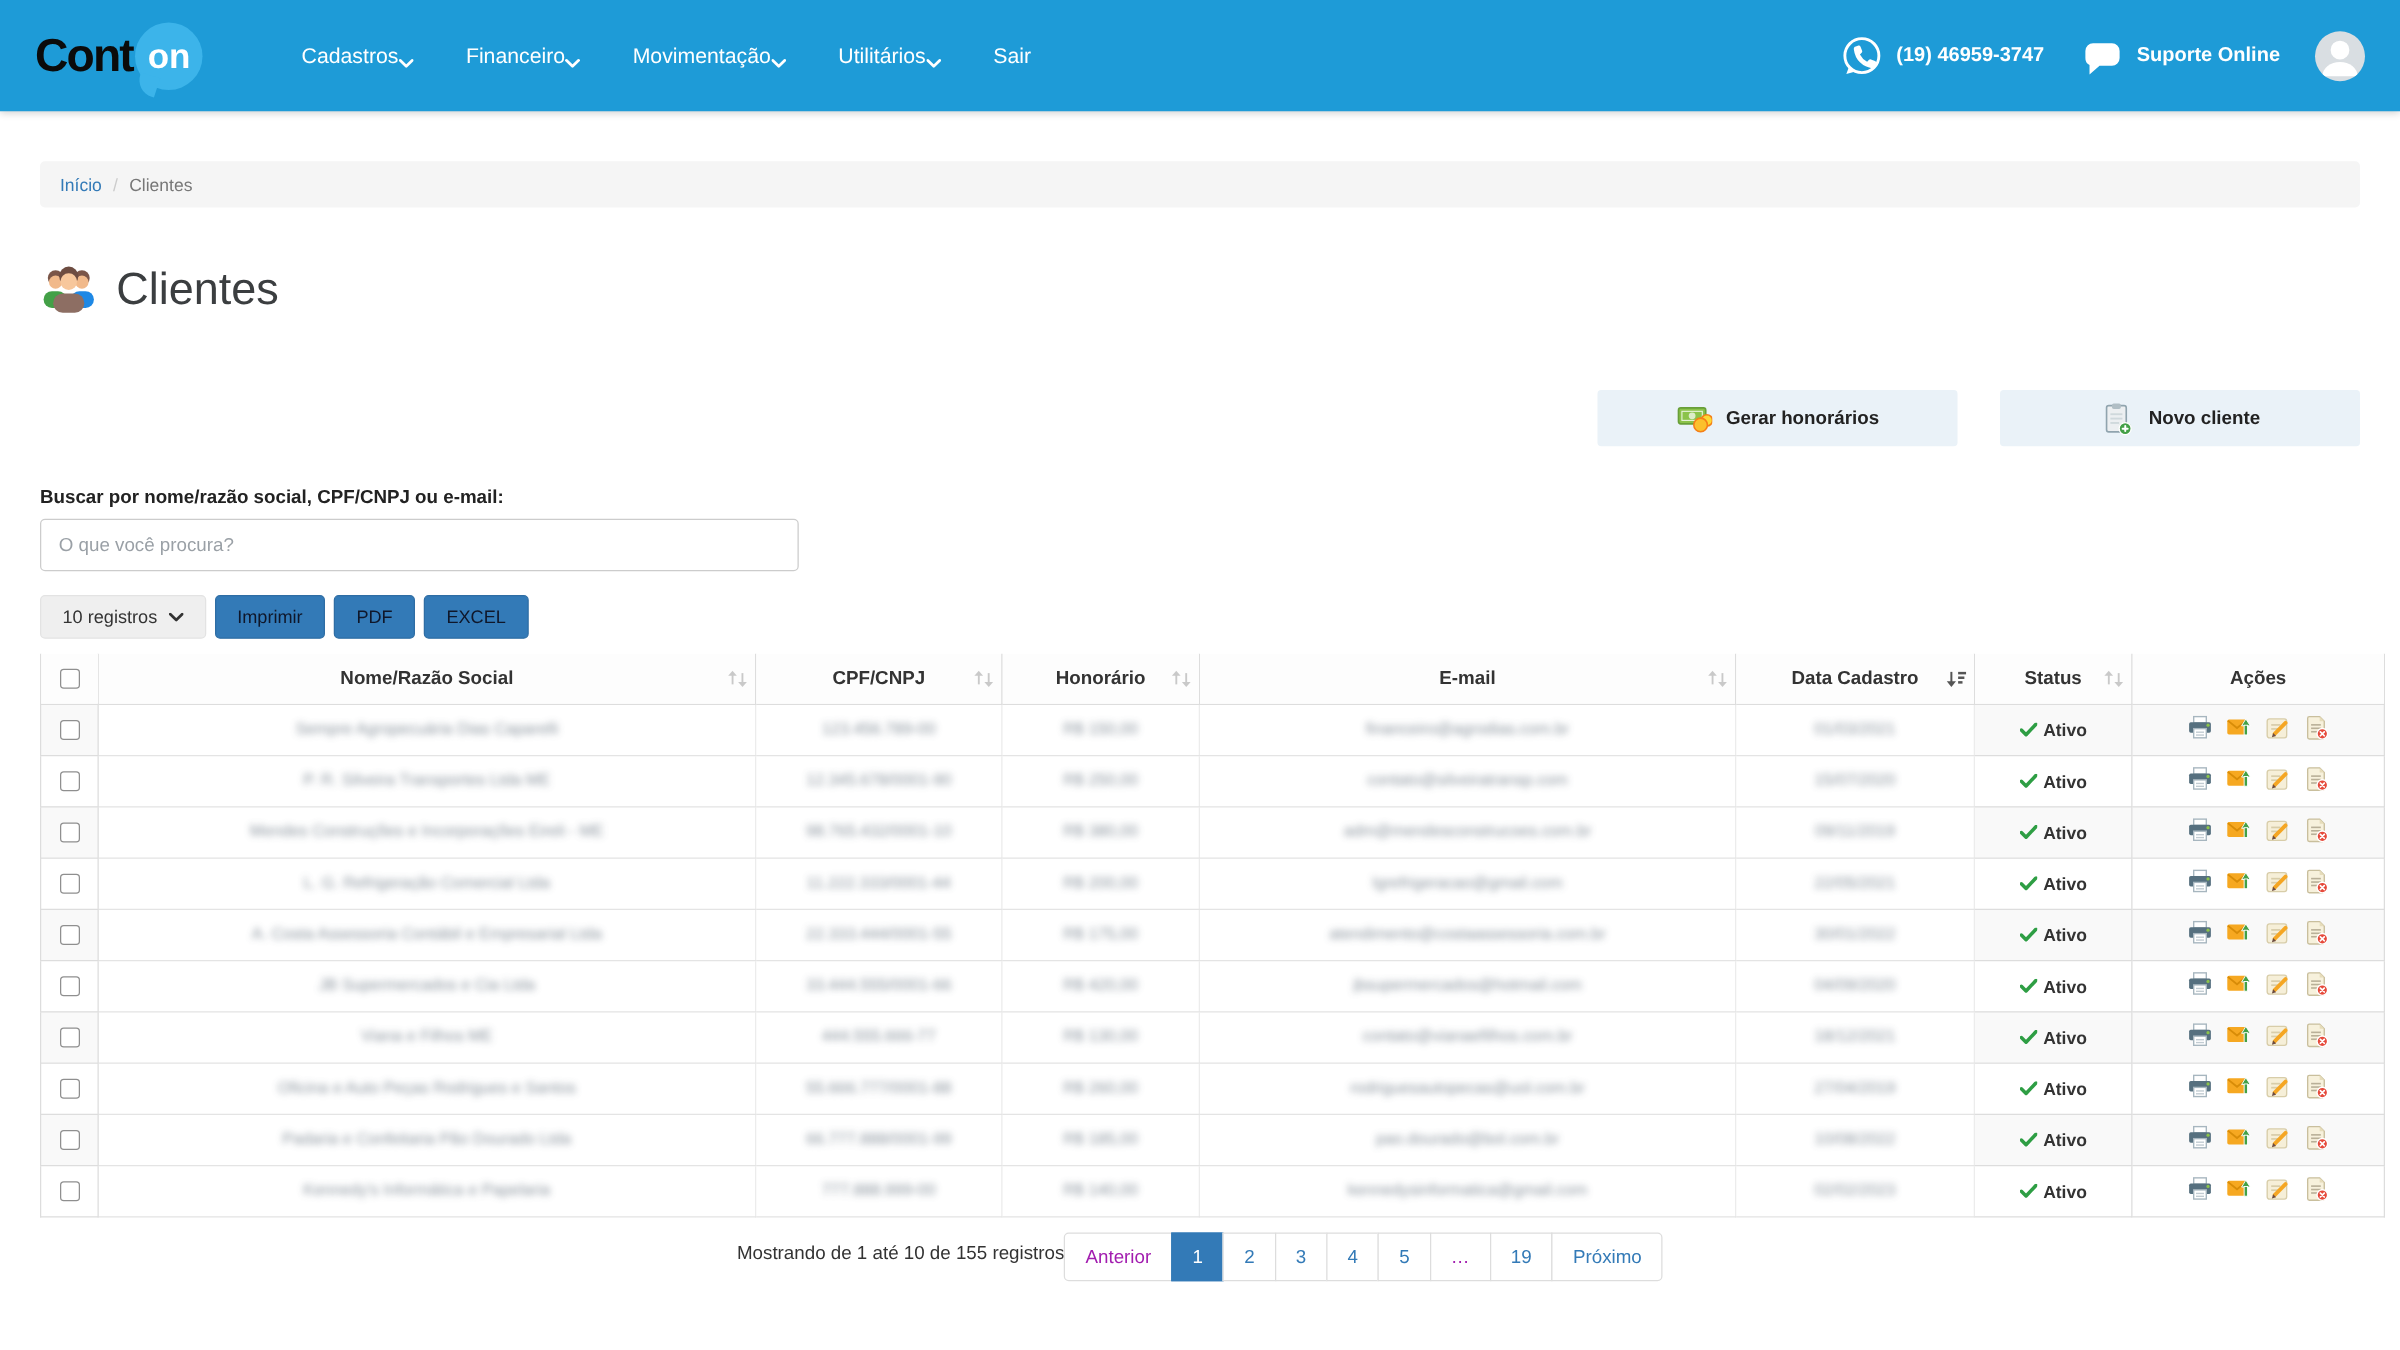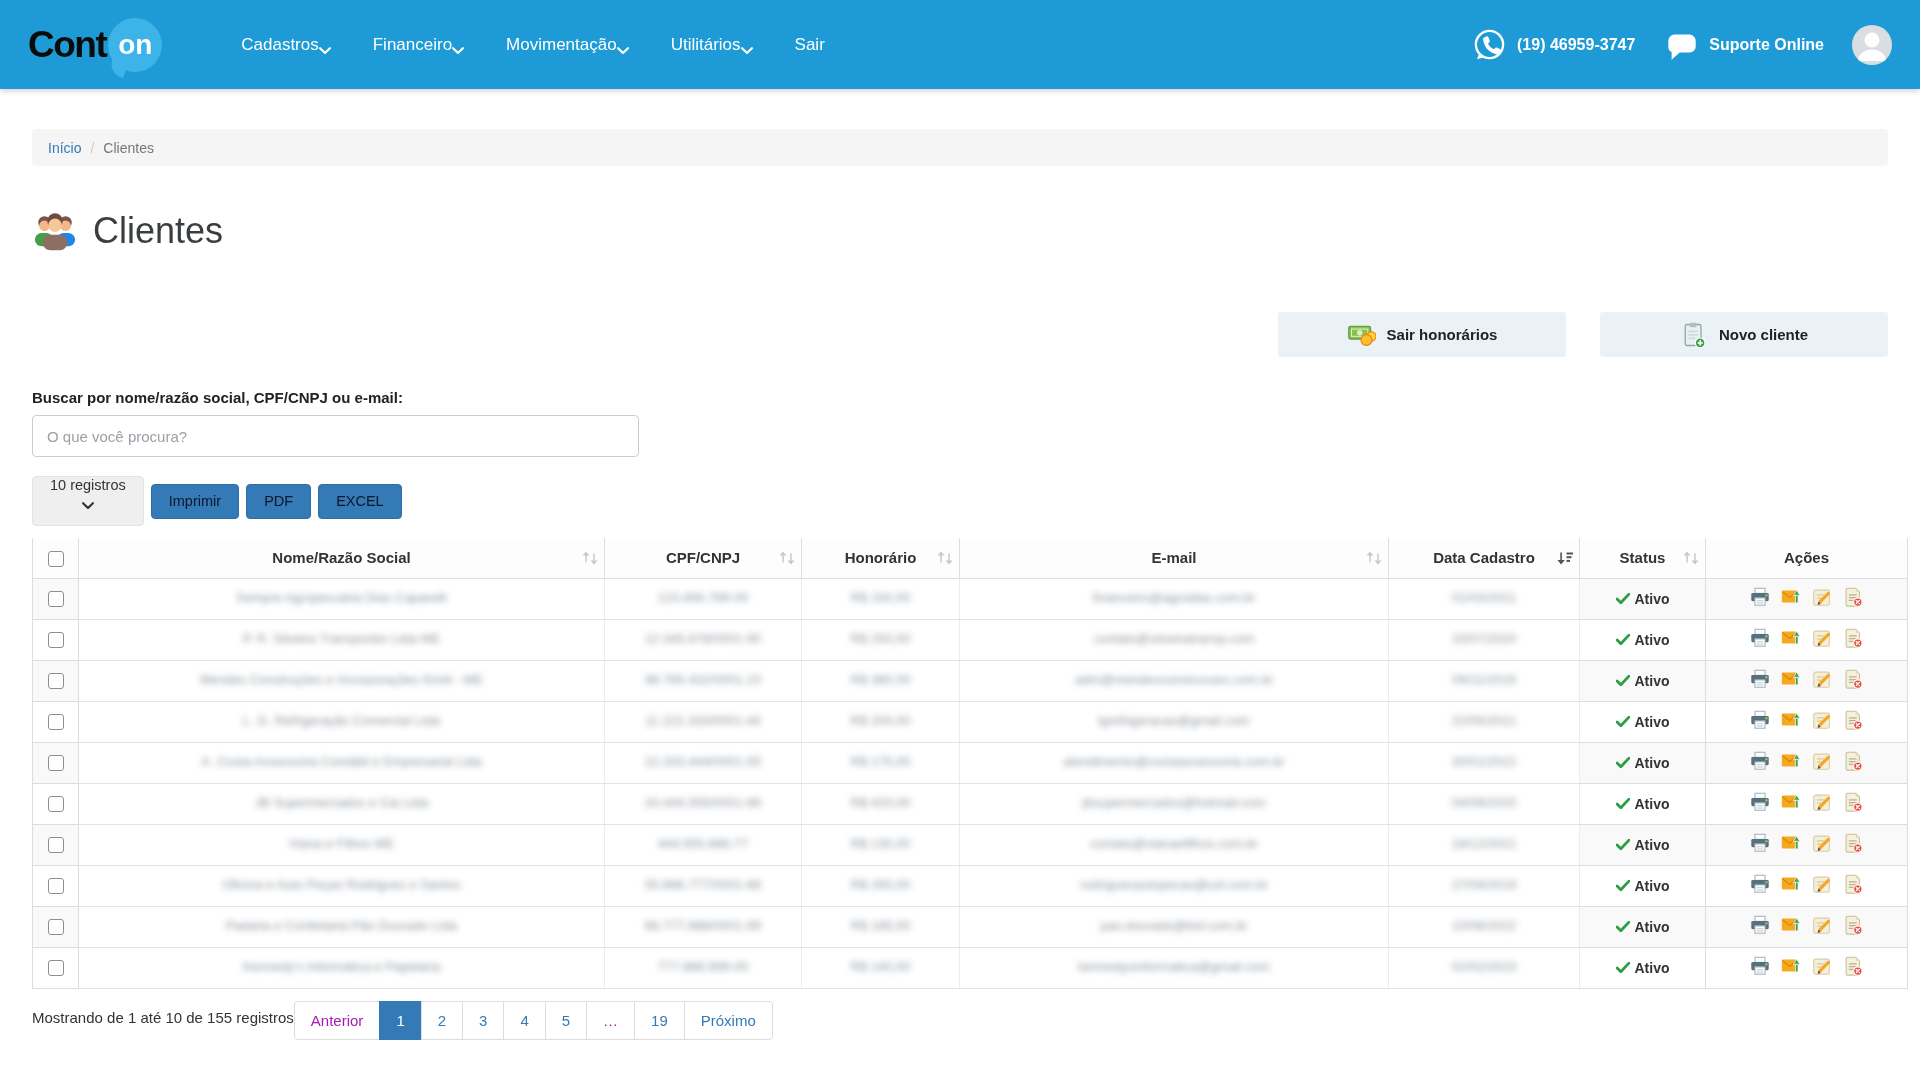--- a/index.html
+++ b/index.html
@@ -52,23 +52,23 @@
   .search-label { margin-top: 32px; font-size: 15px; font-weight: bold; color: #222; }
   .search-row { margin-top: 9px; display: flex; align-items: center; }
   .search-input { width: 607px; height: 42px; border: 1px solid #ccc; border-radius: 4px;
     padding: 0 14px; font-size: 15px; font-family: inherit; color: #333; outline: none; }
   .search-input::placeholder { color: #9aa0a6; }
   .search-btn { width: 290px; height: 42px; margin-left: 32px; background: #fff;
     border: 1px solid #2E97C8; border-radius: 4px; color: #2E97C8; font-size: 16.5px;
     cursor: pointer; font-family: inherit; }
 
   .controls-row { margin-top: 19px; display: flex; align-items: center; }
-  .page-size { height: 50px; background: #EFEFEF; border: 1px solid #e3e3e3; border-radius: 4px;
+  .page-size { height: 35px; background: #EFEFEF; border: 1px solid #e3e3e3; border-radius: 4px;
     padding: 0 17px; display: flex; align-items: center; gap: 9px; font-size: 14.5px;
-    color: #333; cursor: pointer; font-family: inherit; flex-direction: column; }
+    color: #333; cursor: pointer; font-family: inherit; }
   .export-btn { height: 35px; margin-left: 7px; background: #337AB7; border: 1px solid #2e6da4;
     border-radius: 4px; color: #0f172a; font-size: 14.5px; padding: 0 17px; cursor: pointer;
     font-family: inherit; }
   .export-btn.first { margin-left: 7px; }
 
   
   table { margin-top: 12px; width: 100%; border-collapse: collapse; table-layout: fixed; }
   th { height: 40px; font-size: 15px; font-weight: bold; color: #333; text-align: center;
     background: #fdfdfd; border: 1px solid #ddd; border-top: none; position: relative;
     cursor: pointer; }
@@ -81,21 +81,21 @@
   .redacted { filter: blur(3px); color: #77828d; font-size: 13px; opacity: .85;
     user-select: none; white-space: nowrap; overflow: hidden; display: inline-block;
     max-width: 96%; }
   .cb { display: inline-block; width: 16px; height: 16px; border: 1.5px solid #8f8f8f;
     border-radius: 3px; background: #fff; cursor: pointer; vertical-align: middle; }
   .status-cell { font-weight: bold; color: #333; }
   .status-cell svg { vertical-align: -1px; margin-right: 5px; }
   .actions-cell a { display: inline-block; margin: 0 2.5px; cursor: pointer; line-height: 0; }
 
   
-  .bottom-row { margin-top: 12px; display: flex; justify-content: flex-start;
+  .bottom-row { margin-top: 12px; display: flex; justify-content: center;
     align-items: flex-start; }
   .summary { font-size: 15px; color: #333; padding-top: 8px; }
   .pagination { display: inline-flex; }
   .pagination a { padding: 11px 16px; font-size: 15px; line-height: 1; color: #337AB7;
     background: #fff; border: 1px solid #ddd; margin-left: -1px; text-decoration: none;
     cursor: pointer; }
   .pagination a:first-child { border-radius: 4px 0 0 4px; margin-left: 0; }
   .pagination a:last-child { border-radius: 0 4px 4px 0; }
   .pagination a.active { background: #337AB7; border-color: #337AB7; color: #fff; }
   .pagination a.muted { color: #a21caf; }
@@ -269,21 +269,21 @@
         <use href="#i-people"></use>
       </svg>
     <h1>Clientes</h1>
   </div>
 
   <div class="top-actions">
     <button class="big-btn">
       <svg width="29" height="29">
           <use href="#i-money"></use>
         </svg>
-      <span>Sair honorários</span>
+      <span>Gerar honorários</span>
     </button>
     <button class="big-btn">
       <svg width="28" height="28">
           <use href="#i-clipboard"></use>
         </svg>
       <span>Novo cliente</span>
     </button>
   </div>
 
   <div class="search-label">Buscar por nome/razão social, CPF/CNPJ ou e-mail:</div>

